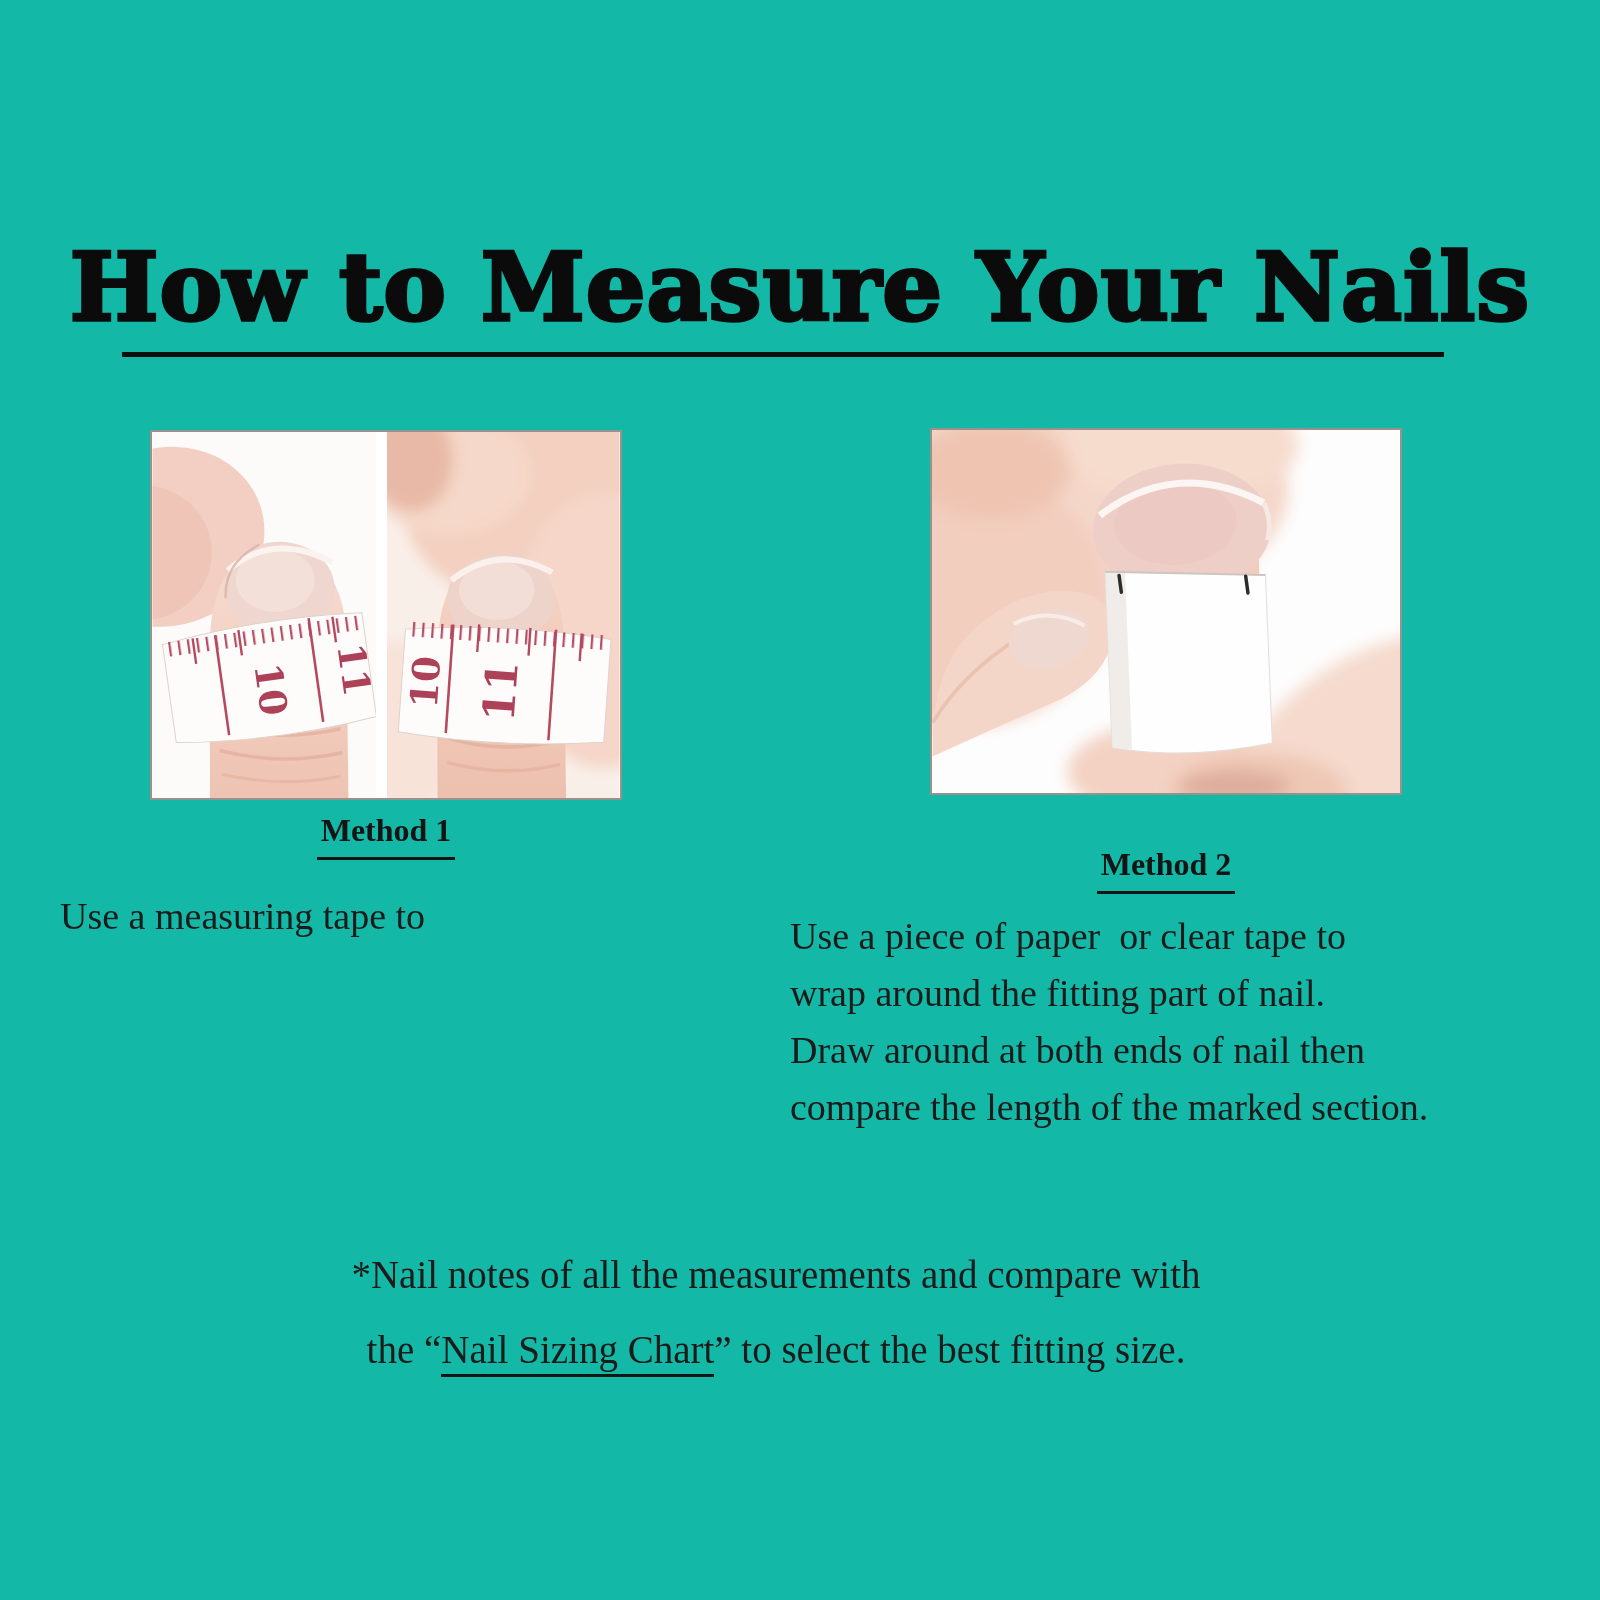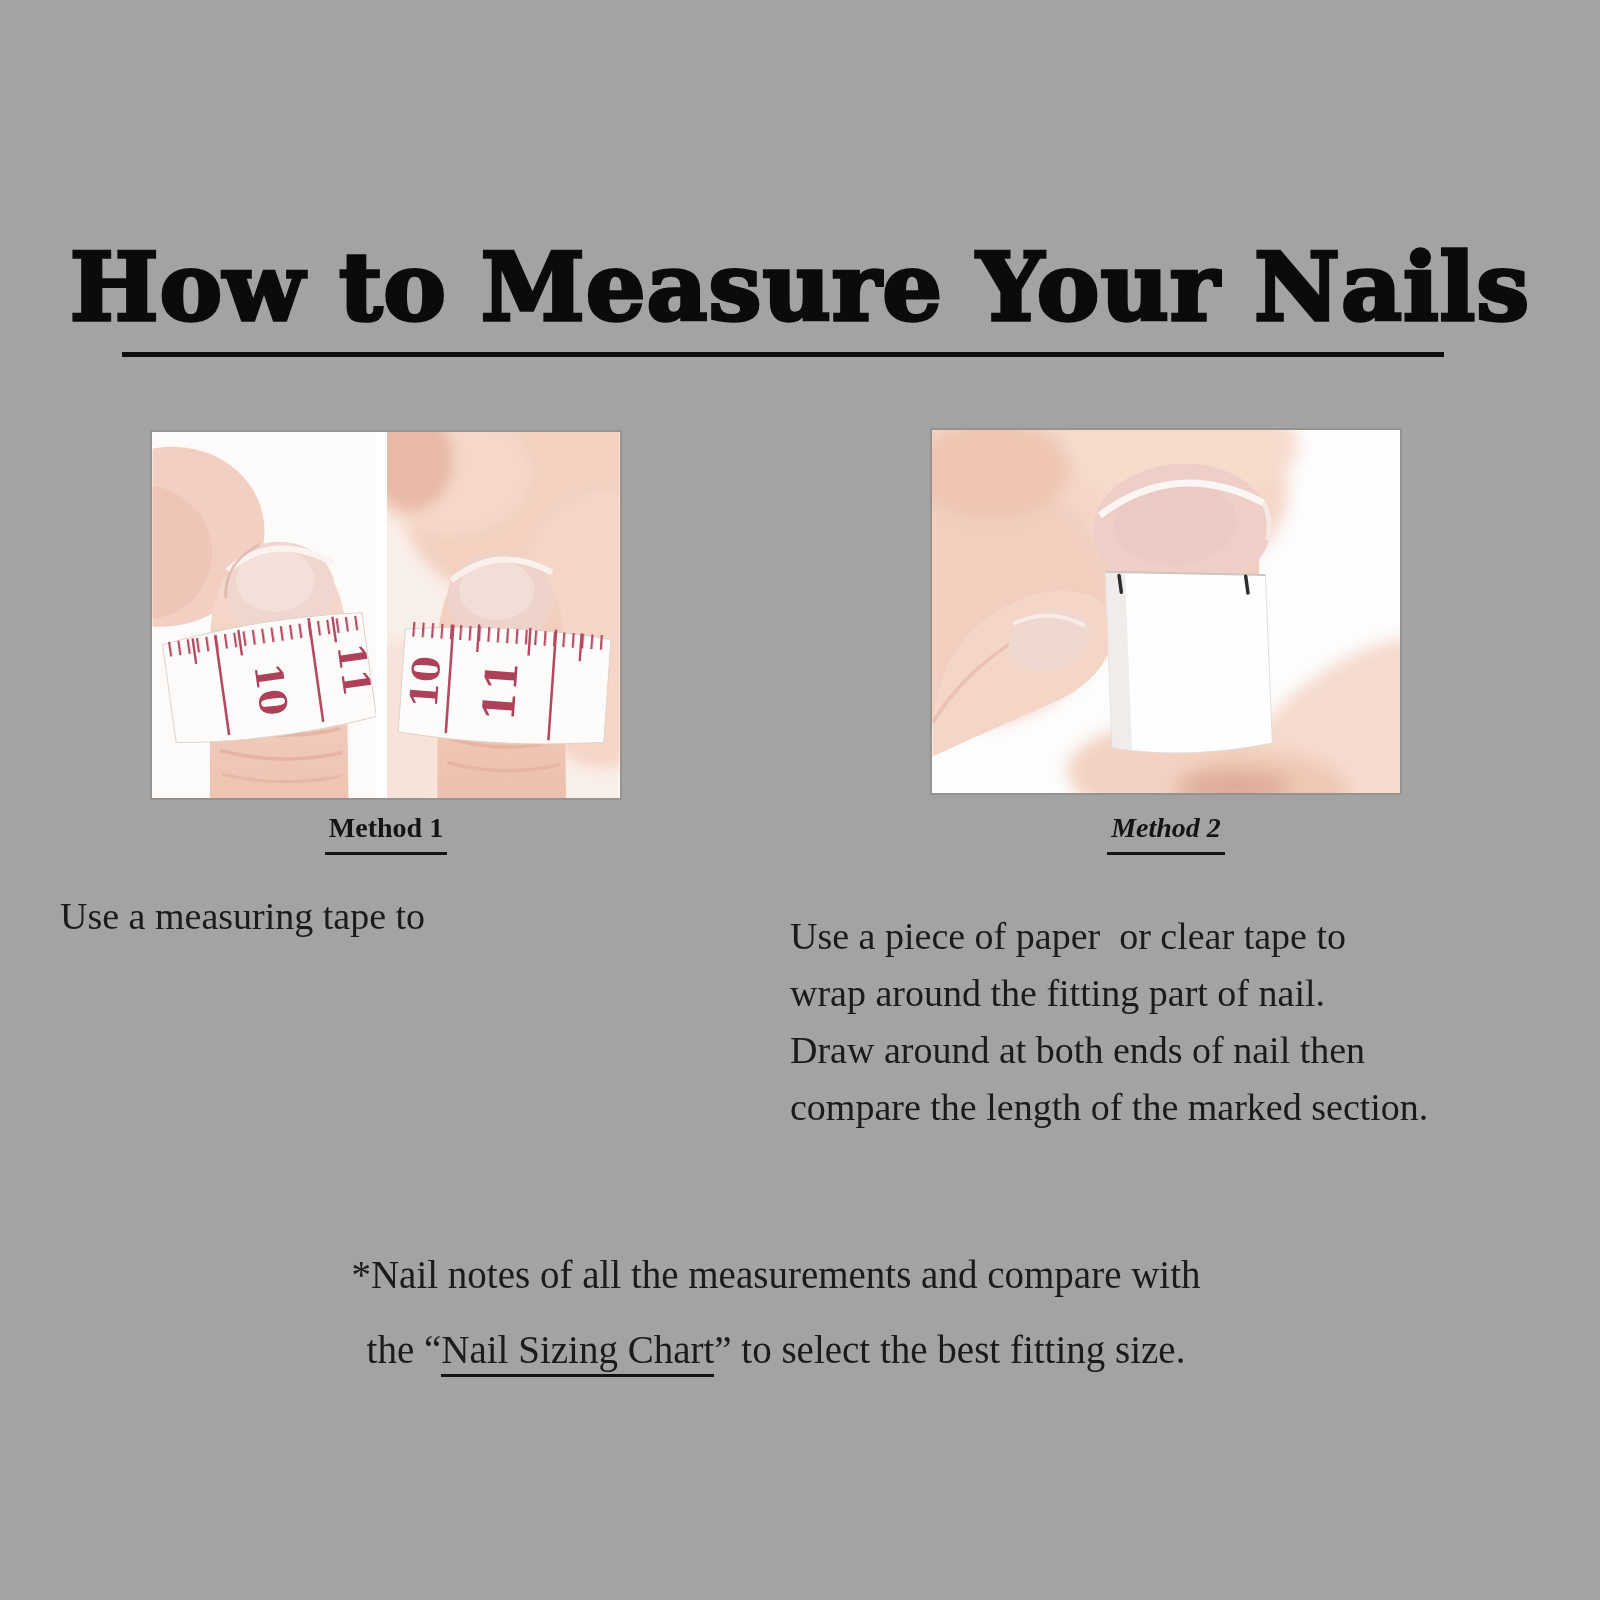--- a/index.html
+++ b/index.html
@@ -1,35 +1,35 @@
 <!DOCTYPE html>
 <html><head>
 <meta charset="utf-8">
 <style>
   html,body{margin:0;padding:0;background:#ffffff;}
-  .canvas{position:relative;width:1600px;height:1600px;background:#a3a3a3;overflow:hidden;
+  .canvas{position:relative;width:1600px;height:1600px;background:#14b8a6;overflow:hidden;
           font-family:"Liberation Serif","DejaVu Serif",serif;color:#161616;}
 
   
   .title{position:absolute;top:232px;left:0;width:100%;text-align:center;
          font-family:"DejaVu Serif","Liberation Serif",serif;font-weight:700;
          font-size:94px;letter-spacing:1px;color:#0b0b0b;
          -webkit-text-stroke:3.5px #0b0b0b;white-space:nowrap;}
   .title-underline{position:absolute;top:352px;left:122px;width:1322px;height:5px;background:#0d0d0d;}
 
   
   .photo{position:absolute;box-sizing:border-box;border:2px solid #98928f;background:#fdfcfb;overflow:hidden;}
   .photo1{left:150px;top:430px;width:472px;height:370px;}
   .photo2{left:930px;top:428px;width:472px;height:367px;}
   .photo svg{display:block;width:100%;height:100%;}
 
   
-  .caption{position:absolute;text-align:center;font-weight:700;font-size:28px;color:#141414;}
+  .caption{position:absolute;text-align:center;font-weight:700;font-size:32px;color:#141414;}
   .cap1{left:150px;top:812px;width:472px;}
-  .cap2{left:930px;top:812px;width:472px;font-style:italic;}
+  .cap2{left:930px;top:846px;width:472px;}
   .caption span{display:inline-block;border-bottom:3px solid #141414;padding:0 4px 8px 4px;}
 
   
   .desc{position:absolute;text-align:left;font-size:38px;line-height:1.5;color:#1b1b1b;}
   .desc div{white-space:pre-wrap;}
   .desc1{left:60px;top:888px;width:660px;}
   .desc2{left:790px;top:908px;width:752px;}
 
   
   .footer{position:absolute;left:0px;top:1238px;width:1552px;text-align:center;

